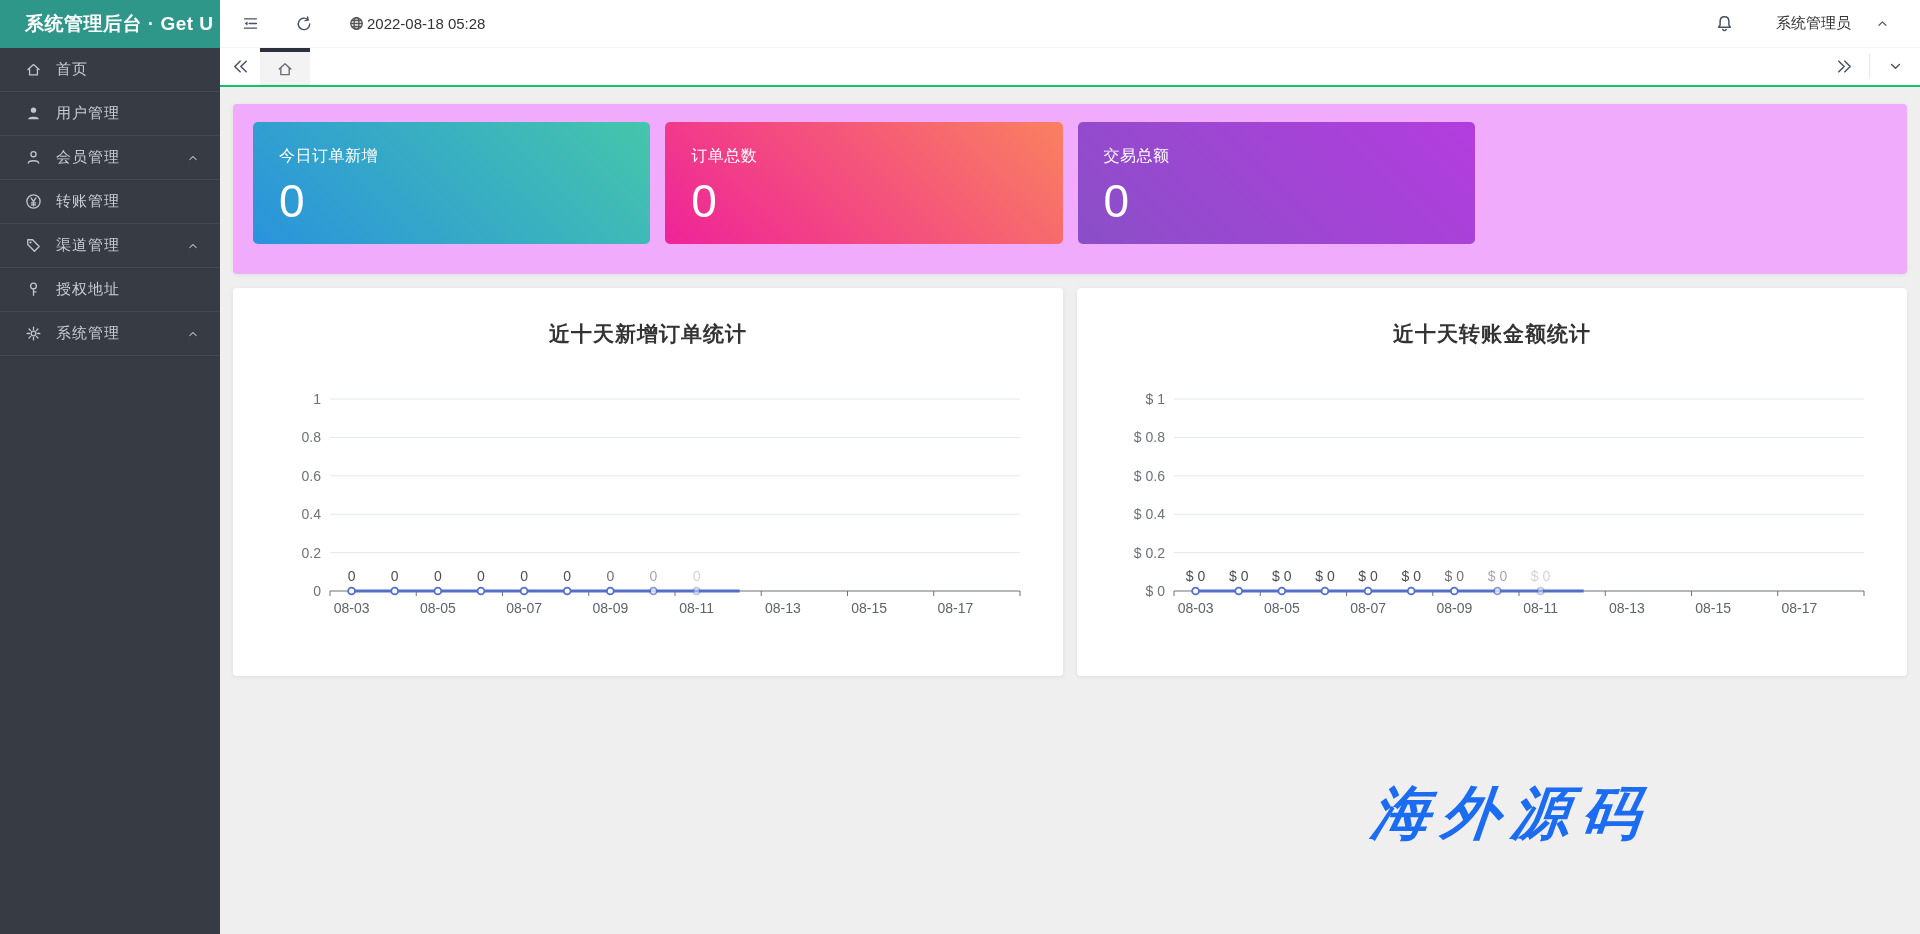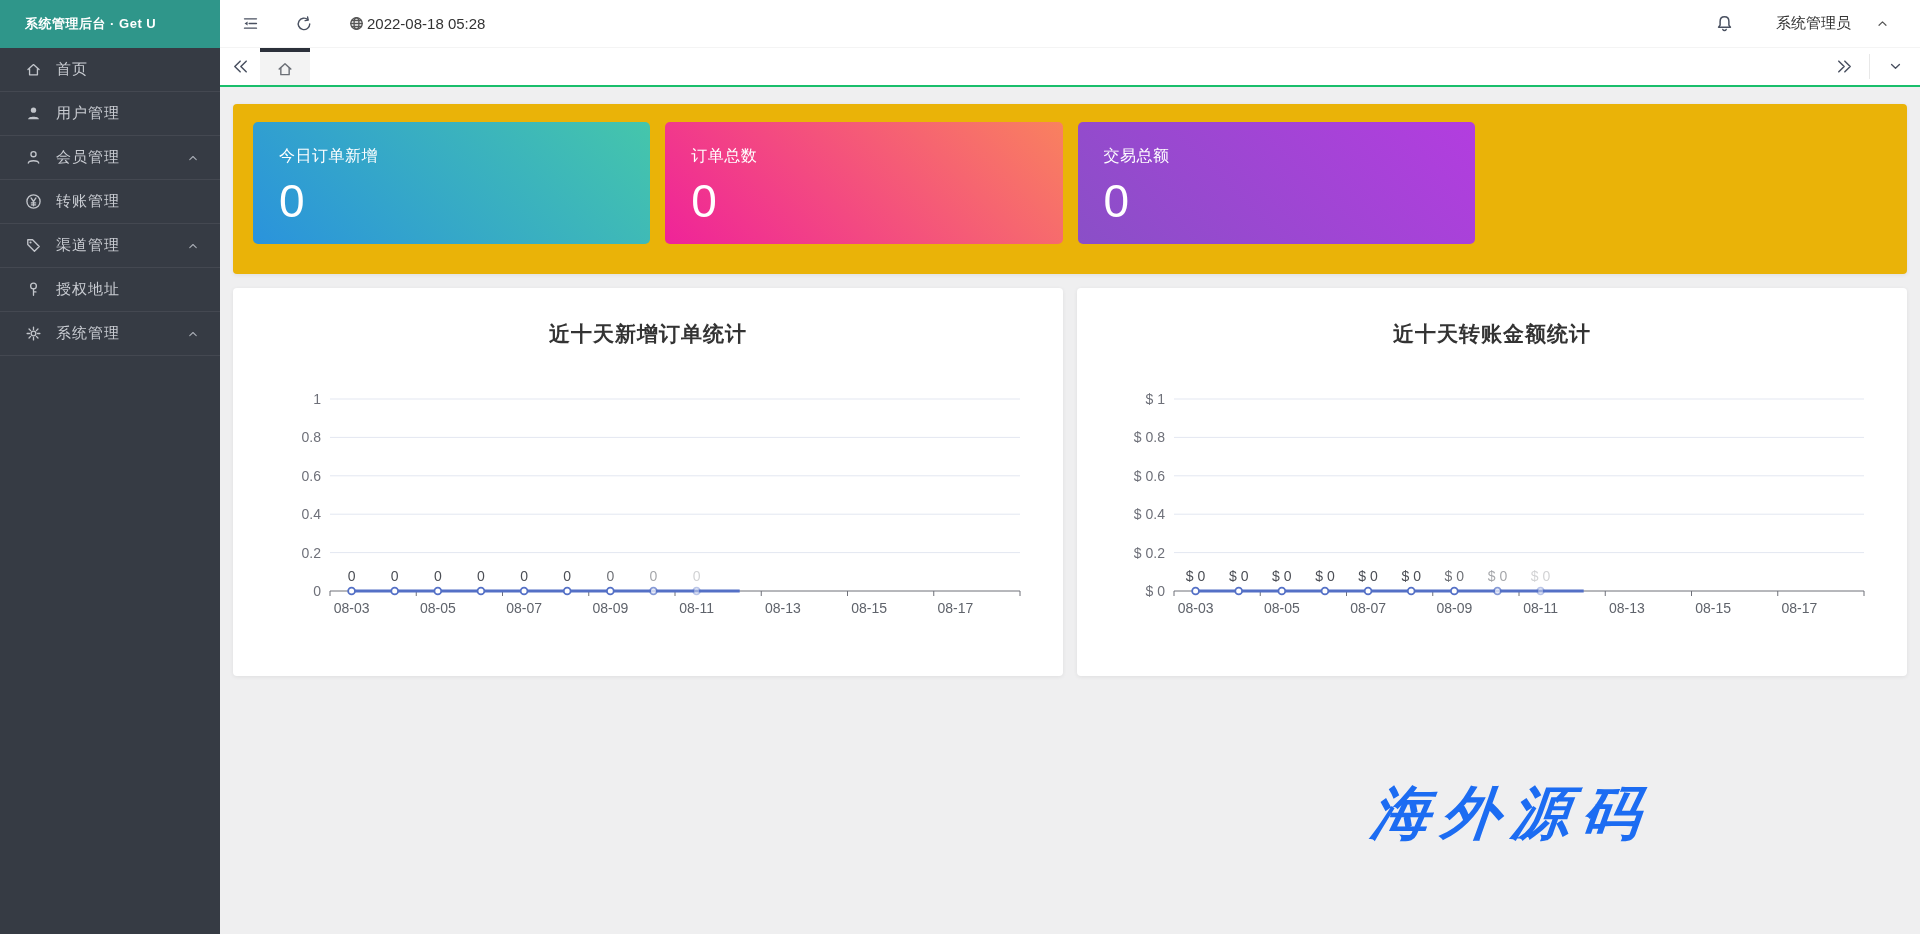--- a/index.html
+++ b/index.html
@@ -7,21 +7,21 @@
   body {
     width:1920px; height:934px; position:relative; overflow:hidden;
     font-family:"Liberation Sans","DejaVu Sans",sans-serif;
     background:#efeff0; color:#333;
   }
   .icon svg{ display:block; }
 
   
   .sidebar{ position:absolute; left:0; top:0; width:220px; height:934px; background:#363b44; z-index:3; }
   .logo{ height:48px; background:var(--brand-teal,#2f968a); color:#fff; display:flex; align-items:center;
-         padding-left:25px; font-size:13px; font-weight:600; letter-spacing:.5px; white-space:nowrap; }
+         padding-left:25px; font-size:19px; font-weight:600; letter-spacing:.5px; white-space:nowrap; }
   .menu-item{ height:44px; display:flex; align-items:center; padding:0 20px 0 25px;
               color:#c9ccd2; font-size:15px; border-bottom:1px solid rgba(255,255,255,.07); cursor:pointer; }
   .menu-item .mi{ width:17px; margin-right:14px; color:#c2c5cb; flex:none; }
   .menu-item .lbl{ flex:1; letter-spacing:1px; }
   .menu-item .arr{ width:14px; color:#a9adb5; flex:none; }
 
   
   .topbar{ position:absolute; left:220px; top:0; right:0; height:48px; background:#fff;
            display:flex; align-items:center; border-bottom:1px solid #f4f4f4; z-index:2; }
   .tb-btn{ width:28px; height:28px; display:flex; align-items:center; justify-content:center;
@@ -40,21 +40,21 @@
            display:flex; align-items:stretch; border-bottom:2px solid var(--accent,#19be6b); z-index:2; }
   .tab-scroll{ width:40px; display:flex; align-items:center; justify-content:center; color:#495060; cursor:pointer; }
   .tab-home{ width:50px; background:#f3f3f3; border-top:4px solid #2b303a; display:flex; align-items:center;
              justify-content:center; color:#6b6f76; cursor:pointer; }
   .tab-right{ margin-left:auto; display:flex; align-items:stretch; }
   .tab-right .tab-scroll{ width:50px; }
   .tab-right .sep{ width:1px; background:#e8e8e8; margin:6px 0; }
 
   
   .content{ position:absolute; left:220px; top:89px; right:0; bottom:0; padding:15px 13px; }
-  .cards-panel{ background:#eab308; border-radius:4px; box-shadow:0 1px 4px rgba(0,0,0,.07);
+  .cards-panel{ background:#f0abfc; border-radius:4px; box-shadow:0 1px 4px rgba(0,0,0,.07);
                 padding:18px 20px 30px; display:flex; gap:15px; }
   .stat-card{ width:calc((100% - 45px)/4); height:122px; border-radius:5px; color:#fff;
               padding:24px 26px; }
   .stat-label{ font-size:16px; letter-spacing:.5px; }
   .stat-value{ font-size:46px; line-height:1.05; margin-top:10px; font-weight:400; }
 
   .charts-row{ display:flex; gap:14px; margin-top:14px; }
   .chart-card{ flex:1; background:#fff; border-radius:4px; box-shadow:0 1px 4px rgba(0,0,0,.07);
                height:388px; padding-top:22px; overflow:hidden; }
   .chart-title{ text-align:center; font-size:21px; font-weight:700; color:#333; letter-spacing:1px;margin-top:10px; }

